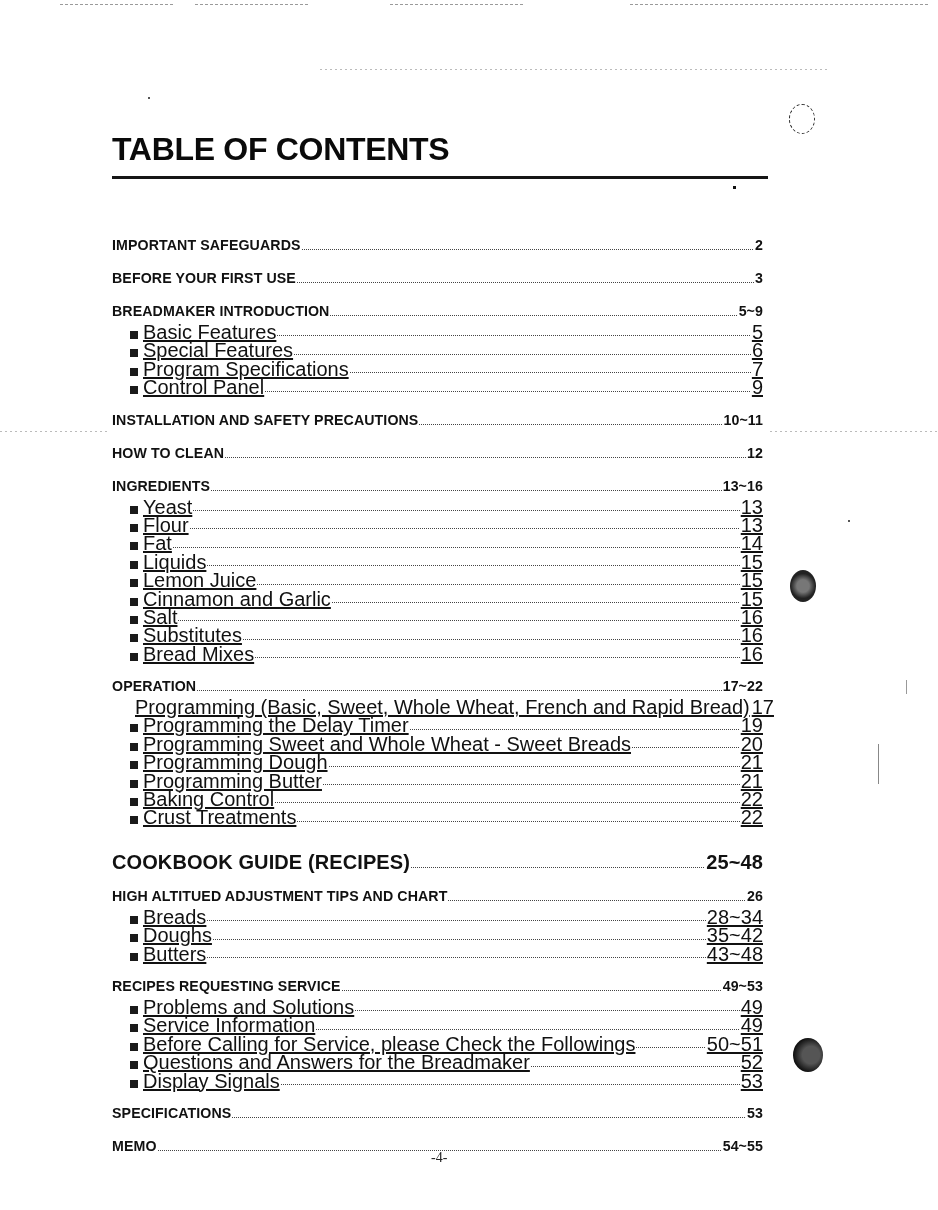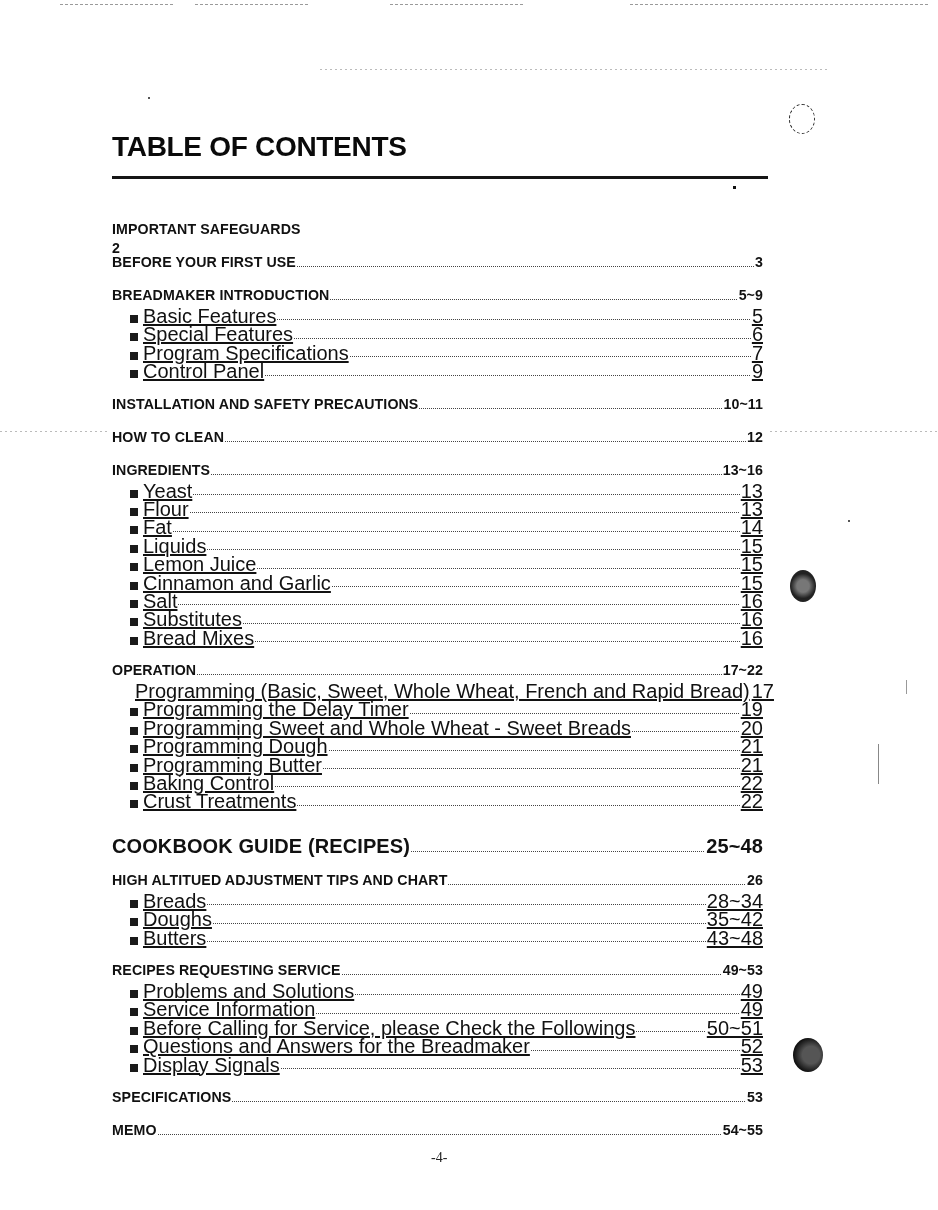--- a/index.html
+++ b/index.html
@@ -3,30 +3,30 @@
 <meta charset="utf-8">
 <style>
   html, body { margin: 0; padding: 0; }
   body {
     width: 938px; height: 1210px; background: #ffffff; position: relative; overflow: hidden;
     font-family: "Liberation Sans", sans-serif; color: #111;
   }
   .scan-top { position: absolute; top: 4px; height: 1px; background: repeating-linear-gradient(90deg,#9a9a9a 0 3px,transparent 3px 5px); }
   .title {
     position: absolute; left: 112px; top: 131px; margin: 0;
-    font-family: "Liberation Sans", sans-serif; font-weight: bold; font-size: 28px; letter-spacing: -0.3px;
+    font-family: "Liberation Sans", sans-serif; font-weight: bold; font-size: 32px; letter-spacing: -0.3px;
     color: #0a0a0a;
   }
   .title-rule { position: absolute; left: 112px; top: 176px; width: 656px; height: 3px; background: #161616; }
   .toc { position: absolute; left: 112px; top: 221px; width: 651px; }
   .row {
     display: flex; align-items: baseline; white-space: nowrap; color: #111;
   }
   .row.main { font-weight: bold; font-size: 14.2px; height: 16px; margin-top: 17px; letter-spacing: 0.1px; }
-  .row.main.first { margin-top: 0; flex-direction: column; }
+  .row.main.first { margin-top: 16px; }
   .row.big { font-size: 20px; height: 20px; margin-top: 26px; }
   .row.sub { font-size: 20px; height: 18.4px; padding-left: 18px; position: relative; text-decoration: underline; }
   .row.sub.after-main { margin-top: 2px; }
   .bullet {
     display: inline-block; width: 8px; height: 8px; background: #1a1a1a; margin-right: 5px;
     position: relative; top: 0px;
   }
   .label { flex: 0 0 auto; }
   .leader {
     flex: 1 1 auto; height: 1px; margin: 0 1px; align-self: flex-end; margin-bottom: 3px;

